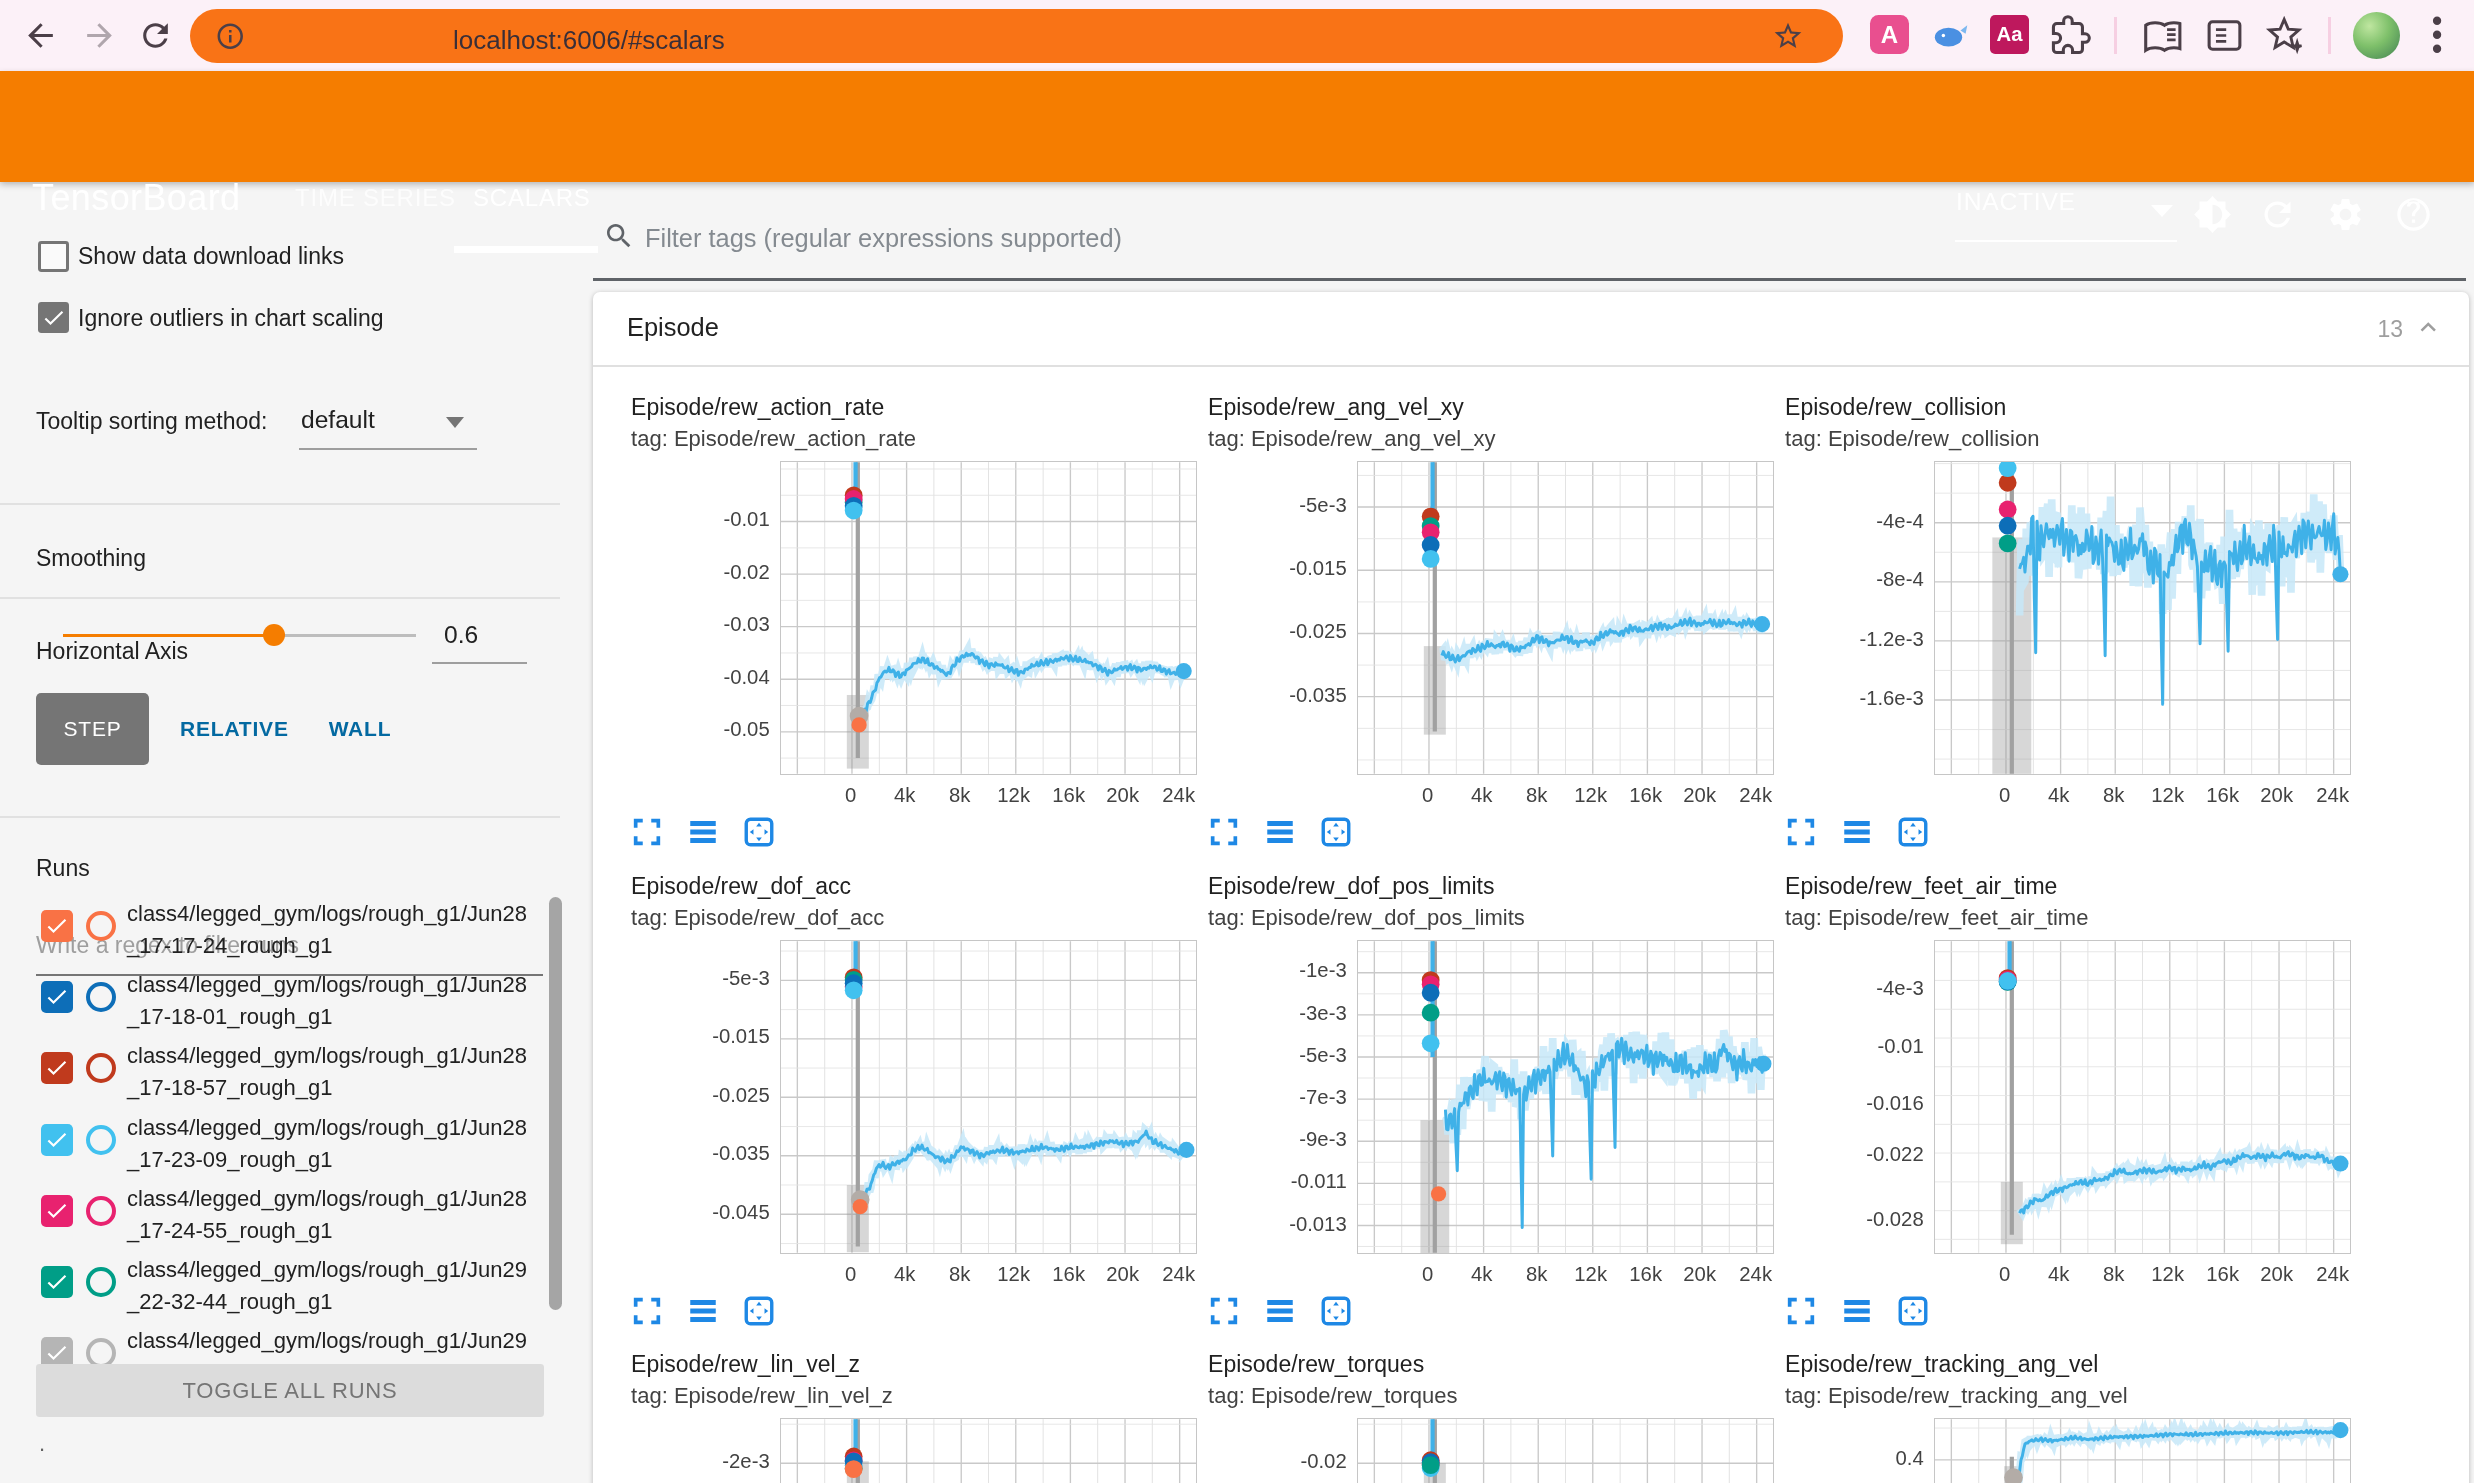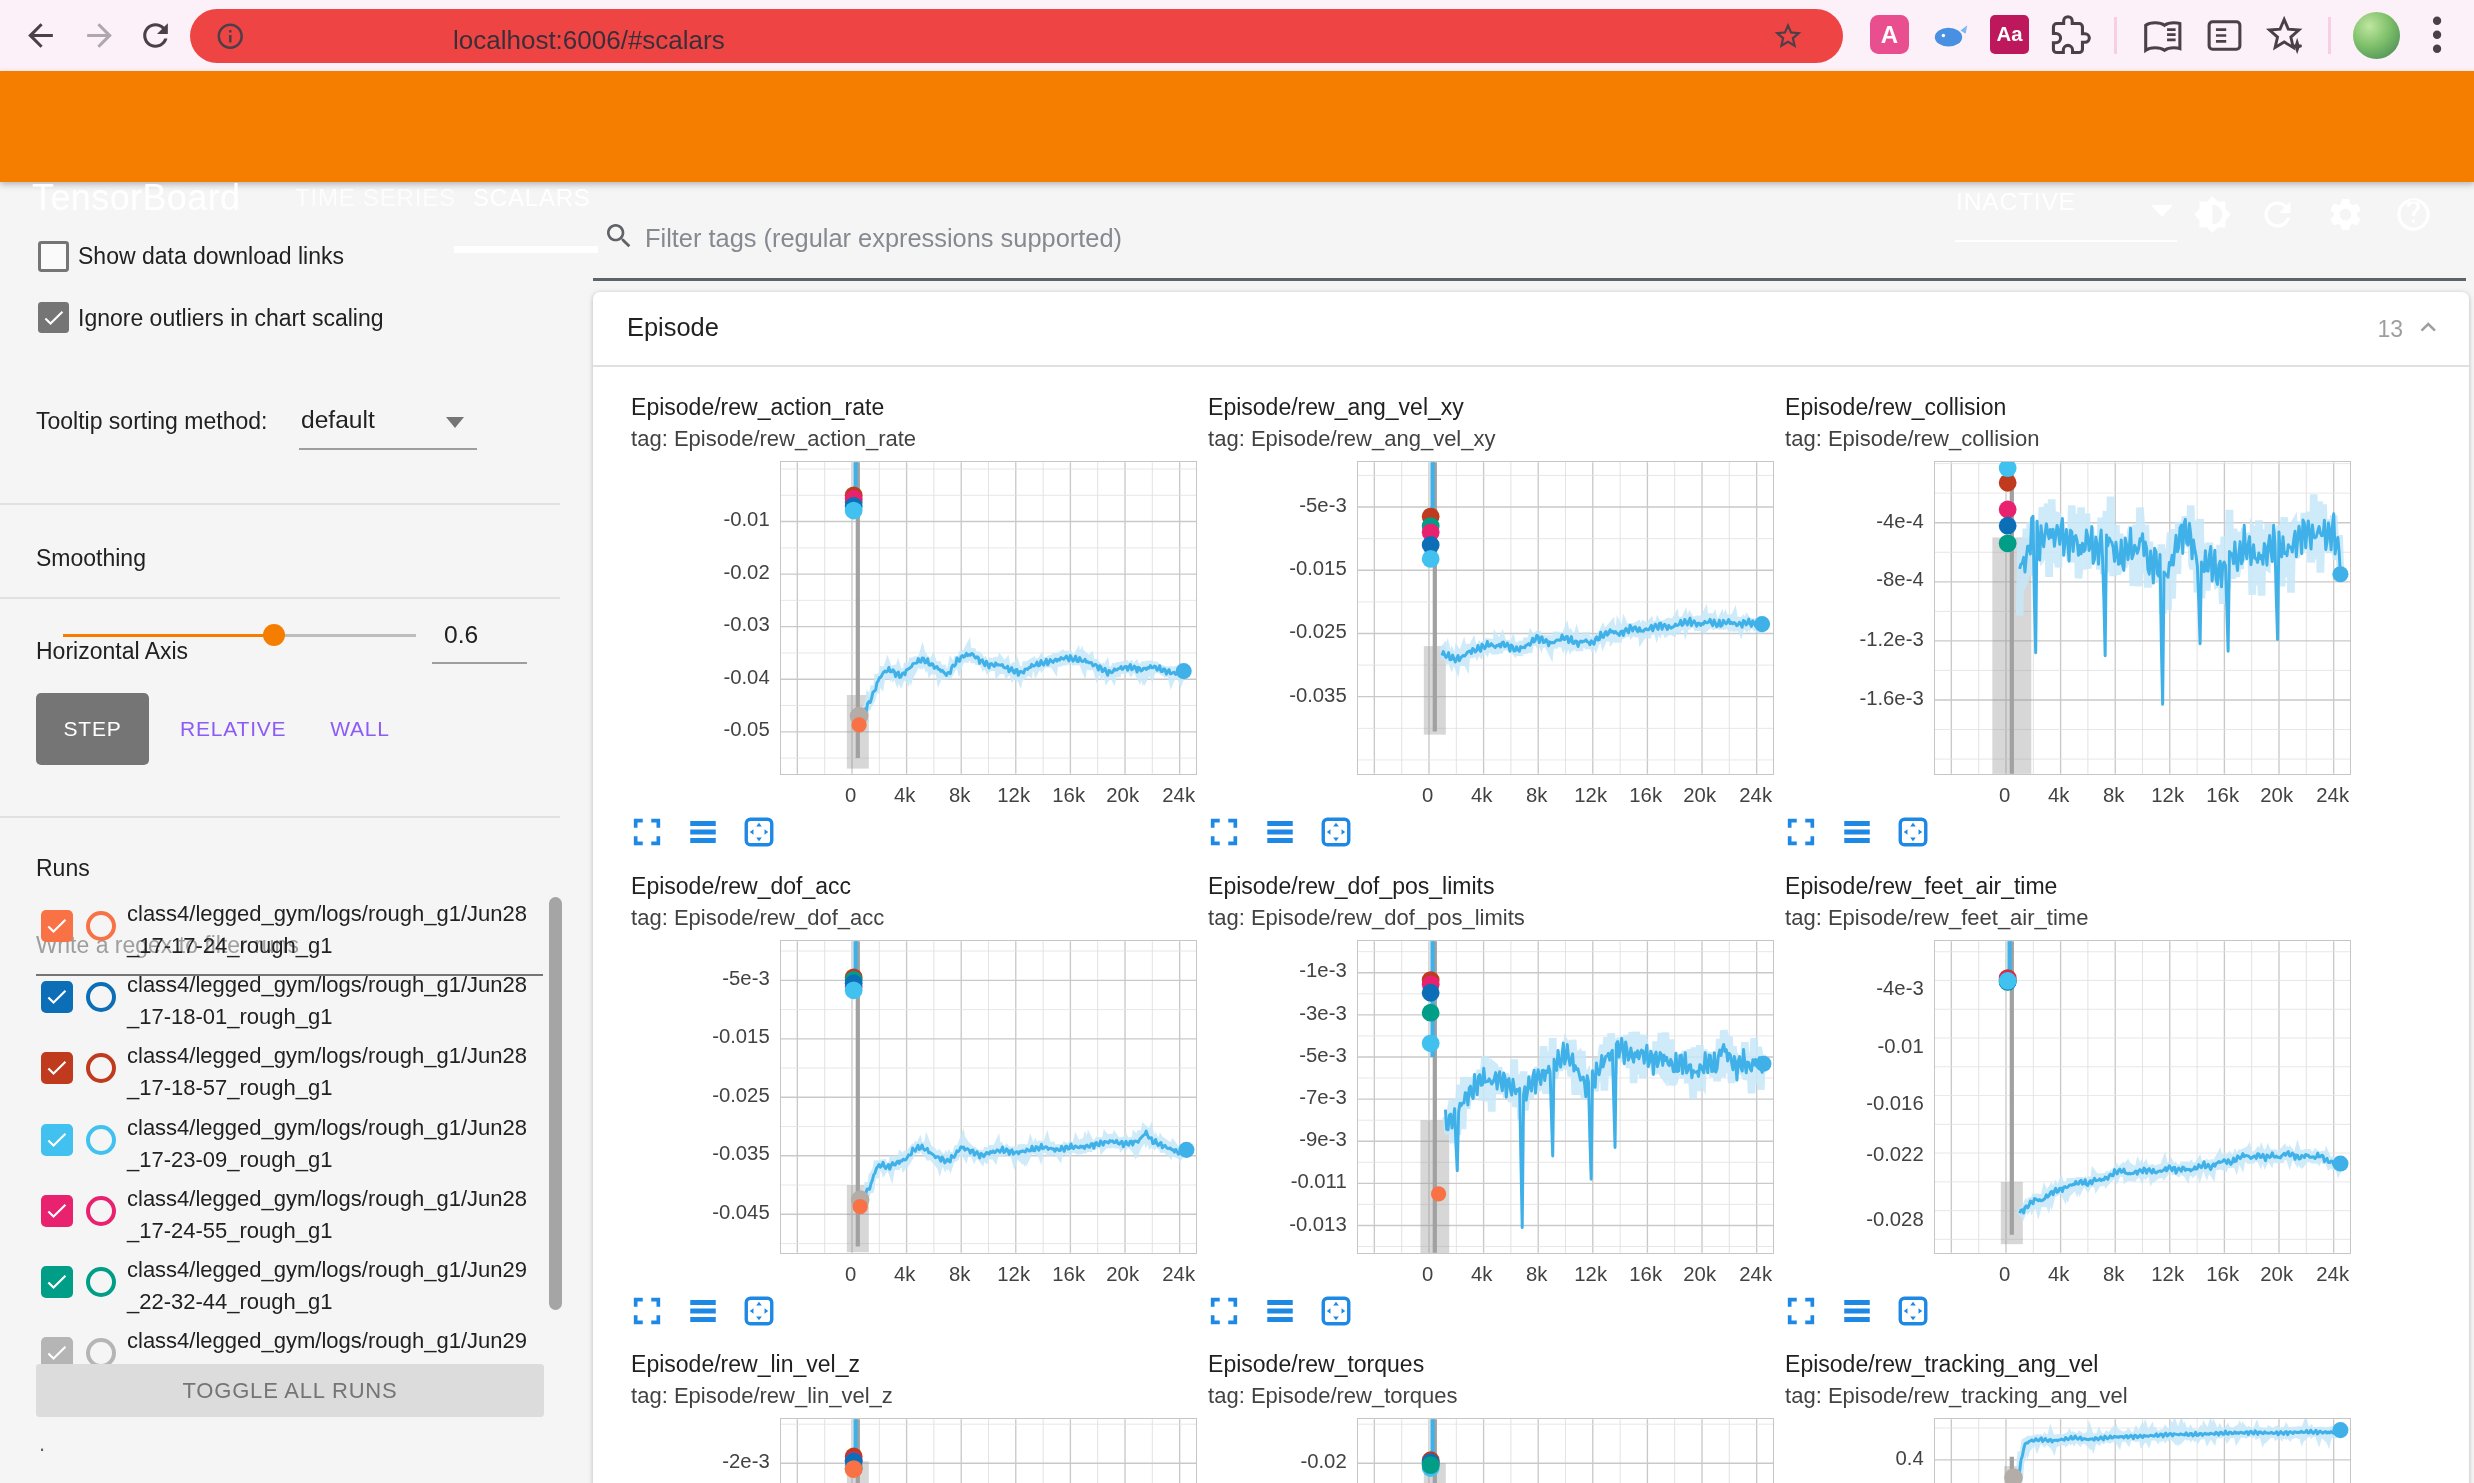--- a/index.html
+++ b/index.html
@@ -7,21 +7,21 @@
     width:2475px;height:1484px;overflow:hidden;position:relative;
     font-family:"Liberation Sans",sans-serif;background:#f5f5f5;
     -webkit-font-smoothing:antialiased;
   }
   .abs{position:absolute;}
   svg{display:block;}
 
   
   .browser{position:absolute;left:0;top:0;width:2475px;height:71px;background:#fcf1f8;}
   .nav-ic{position:absolute;top:17px;width:37px;height:37px;}
-  .urlpill{position:absolute;left:190px;top:8.5px;width:1653px;height:54px;border-radius:27px;background:#ef4444;}
+  .urlpill{position:absolute;left:190px;top:8.5px;width:1653px;height:54px;border-radius:27px;background:#f97316;}
   .url-text{position:absolute;left:263px;top:16px;font-size:26px;color:#3a2f38;}
   .ext-ic{position:absolute;top:15.2px;width:41px;height:41px;}
   .ext-badge{position:absolute;top:15.2px;width:39px;height:39px;border-radius:8.5px;color:#fff;font-weight:bold;
     display:flex;align-items:center;justify-content:center;}
   .vdivider{position:absolute;top:17px;width:2.5px;height:37px;background:#f6cfe2;}
   .avatar{position:absolute;top:12px;width:47px;height:47px;border-radius:50%;
     background:radial-gradient(circle at 35% 30%,#bfe6a0 0%,#7ec06a 45%,#3f7f52 100%);}
   .kebab{position:absolute;top:13.6px;width:8.5px;height:44px;color:#4b3f48;font-size:29px;line-height:14.4px;font-weight:bold;text-align:center;}
 
   
@@ -45,21 +45,21 @@
   .cbx.ck svg{width:25.4px;height:25.4px;}
   .divider{position:absolute;left:0;width:560px;height:1.7px;background:#e1e1e1;}
   .select-val{position:absolute;font-size:24.6px;color:#212121;}
   .sel-caret{position:absolute;width:0;height:0;border-left:9.3px solid transparent;border-right:9.3px solid transparent;border-top:11px solid #757575;}
   .sel-underline{position:absolute;height:1.7px;background:#9e9e9e;}
   .slider-track{position:absolute;height:3.4px;background:#bdbdbd;}
   .slider-fill{position:absolute;height:3.4px;background:#f57d00;}
   .slider-thumb{position:absolute;width:22px;height:22px;border-radius:50%;background:#f57d00;}
   .axis-btn{position:absolute;font-size:21px;letter-spacing:0.8px;text-align:center;cursor:pointer;}
   .axis-btn.sel{background:#757575;color:#fff;border-radius:5.1px;}
-  .axis-btn.unsel{color:#8b5cf6;}
+  .axis-btn.unsel{color:#0369a1;font-weight:bold;}
   .runs-filter{position:absolute;font-size:23px;color:#9e9e9e;}
   .run-item{position:absolute;left:0;width:542px;height:88px;}
   .run-box{position:absolute;left:41px;top:8.5px;width:32px;height:32px;border-radius:5.1px;display:flex;align-items:center;justify-content:center;}
   .run-box svg{width:25.4px;height:25.4px;}
   .run-radio{position:absolute;left:86px;top:10.2px;width:22px;height:22px;border-radius:50%;border:4.2px solid;}
   .run-name{position:absolute;left:127px;top:-3.4px;width:412px;font-size:22px;line-height:32px;color:#212121;word-break:break-all;}
   .toggle-btn{position:absolute;left:36px;top:1364px;width:508px;height:53px;background:#dcdcdc;border-radius:3.4px;
     color:#757575;font-size:22px;letter-spacing:0.8px;display:flex;align-items:center;justify-content:center;cursor:pointer;}
   .sb-scroll{position:absolute;left:549px;top:897px;width:12.7px;height:413px;border-radius:6.8px;background:#a5a5a5;}
   .footer-dot{position:absolute;left:39px;top:1431px;font-size:22px;color:#616161;}

